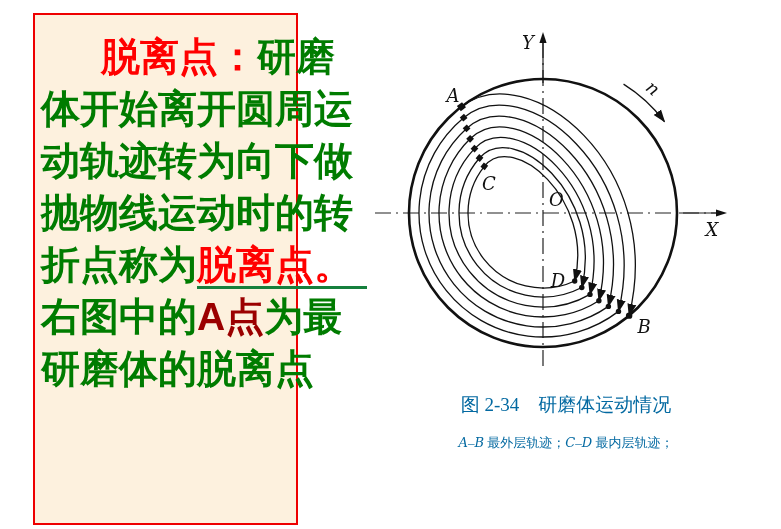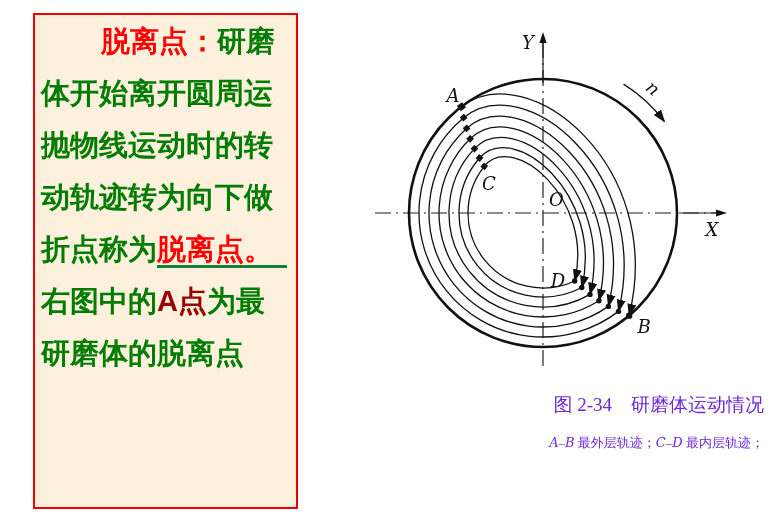--- a/index.html
+++ b/index.html
@@ -2,53 +2,53 @@
 <html><head>
 <meta charset="utf-8">
 <style>
   html,body{margin:0;padding:0;background:#ffffff;}
   body{width:781px;height:529px;position:relative;overflow:hidden;
        font-family:"Liberation Sans",sans-serif;}
 
   
   .panel{position:absolute;left:33px;top:13px;width:250px;height:492px;
          background:#fdf1de;border:2px solid #ee0000;
-         padding:0 5px 0 6px;font-weight:bold;font-size:29px;line-height:52px;}
+         padding:16px 5px 0 6px;font-weight:bold;font-size:39px;line-height:52px;}
   .panel .ln{white-space:nowrap;}
   .panel .ind{text-indent:60px;}
   .g{color:#007c00;}
   .r{color:#ff0000;}
   .dr{color:#9b0000;text-align:right;}
   .u{border-bottom:3px solid #15803d;padding-right:14px;}
 
   
   #mill-svg{position:absolute;left:0;top:0;}
   .axis{stroke:#222;stroke-width:1.2;fill:none;stroke-dasharray:16 5 2 5;}
   .axis-solid{stroke:#222;stroke-width:1.2;fill:none;}
   .shell{stroke:#111;stroke-width:2.6;fill:none;}
   .arc{stroke:#111;stroke-width:1.3;fill:none;}
   .traj{stroke:#111;stroke-width:1.3;fill:none;}
   .lbl{font:italic 18px "DejaVu Serif",serif;fill:#111;}
   .mark{fill:#111;stroke:none;}
 
   
-  .caption{position:absolute;left:344px;top:392px;width:420px;text-align:right;
-           font-family:"Liberation Serif","DejaVu Serif",serif;color:#6d28d9;}
+  .caption{position:absolute;left:356px;top:392px;width:420px;text-align:center;
+           font-family:"Liberation Serif","DejaVu Serif",serif;color:#0369a1;}
   .cap-title{font-size:19px;margin-bottom:10px;}
   .cap-sub{font-size:13px;line-height:30px;}
   .cap-sub i{font-family:"DejaVu Serif",serif;}
 </style>
 </head>
 <body>
 
 <div class="panel">
     <div class="ln ind"><span class="r">脱离点：</span><span class="g">研磨</span></div>
     <div class="ln"><span class="g">体开始离开圆周运</span></div>
+    <div class="ln"><span class="g">动轨迹转为向下做</span></div>
     <div class="ln"><span class="g">抛物线运动时的转</span></div>
-    <div class="ln"><span class="g">动轨迹转为向下做</span></div>
     <div class="ln"><span class="g">折点称为</span><span class="r u">脱离点。</span></div>
     <div class="ln"><span class="g">右图中的</span><span class="dr">A点</span><span class="g">为最</span></div>
     <div class="ln"><span class="g">研磨体的脱离点</span></div>
   </div>
 
 <svg id="mill-svg" width="781" height="529" viewBox="0 0 781 529">
   <defs>
     <marker id="arr" viewBox="0 0 10 8" refX="9" refY="4" markerWidth="10" markerHeight="8" orient="auto">
       <path d="M0,0.5 L10,4 L0,7.5 z" fill="#111"></path>
     </marker>

